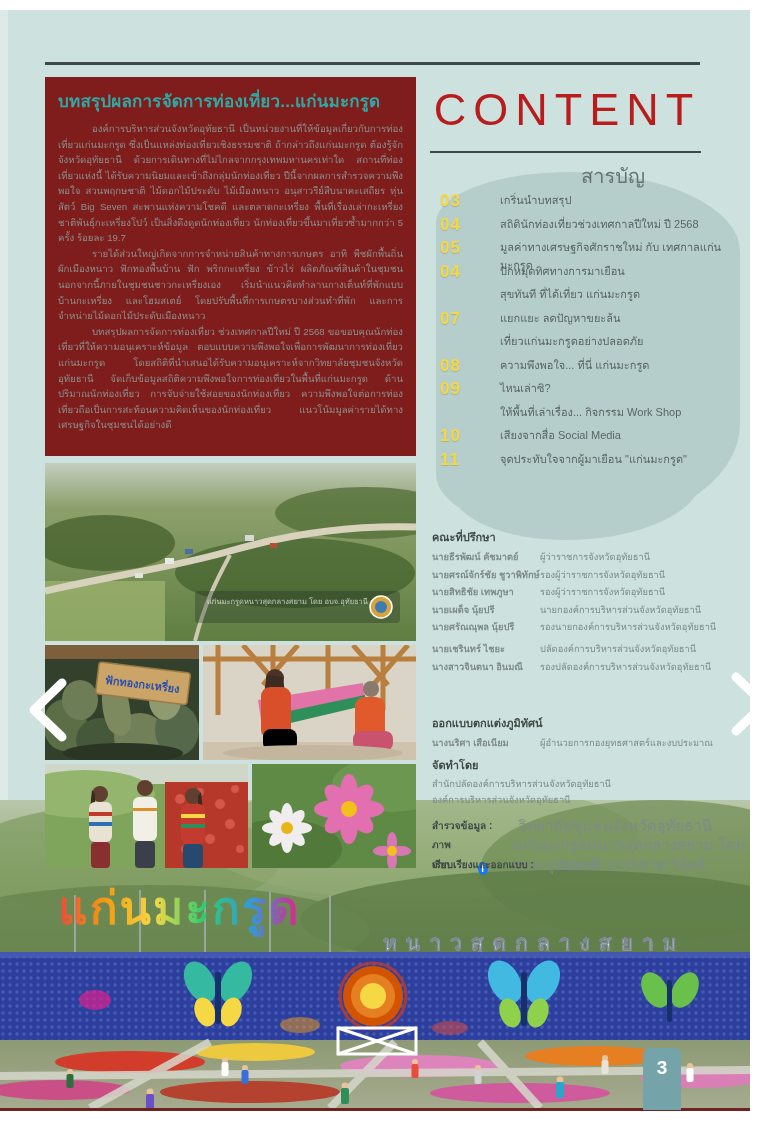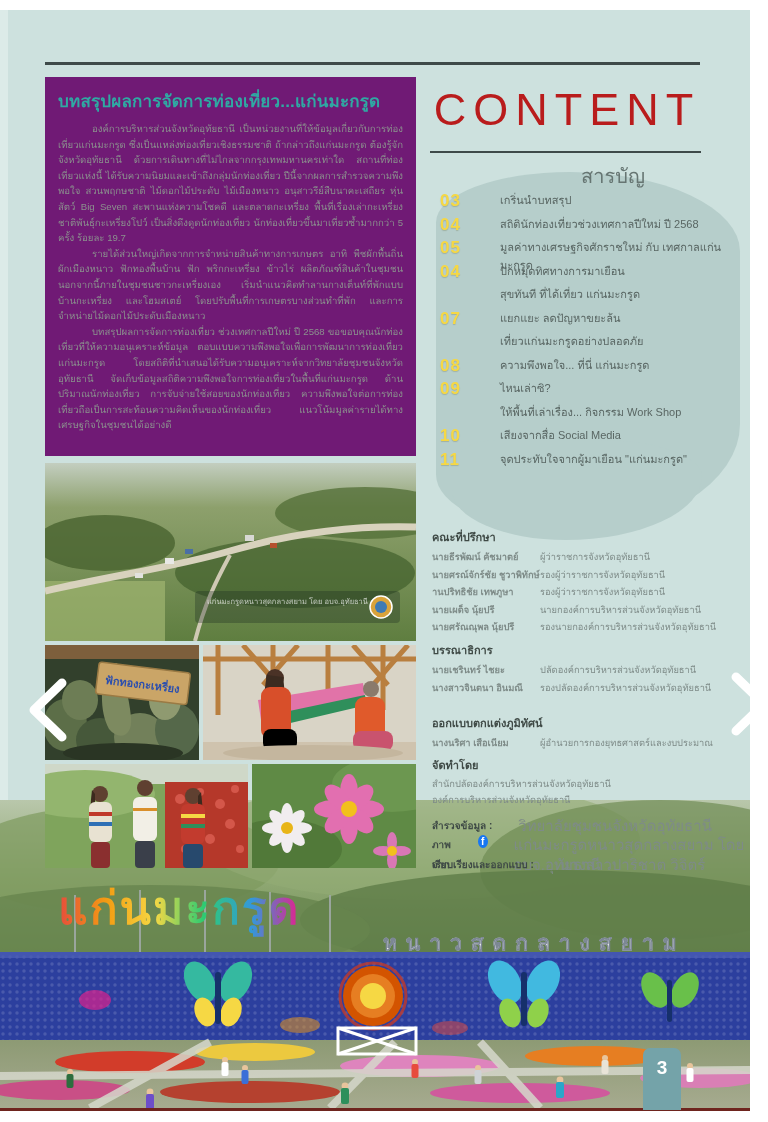--- a/index.html
+++ b/index.html
@@ -7,21 +7,21 @@
   body { font-family:"Liberation Sans","DejaVu Sans",sans-serif; }
   .stage { position:relative; width:768px; height:1122px; overflow:hidden; background:#ffffff; }
 
   .page-bg   { position:absolute; left:8px; top:10px; width:742px; height:1100px; background:#cde1de; }
   .left-strip{ position:absolute; left:0; top:10px; width:8px; height:1100px; background:#dcebe8; }
 
   .top-rule  { position:absolute; left:45px; top:62px; width:655px; height:3px; background:#3e4a49; }
 
   
   .article-panel { position:absolute; left:45px; top:77px; width:371px; height:379px;
-                   background:#701a75; padding:10px 13px 8px 13px; z-index:3; }
+                   background:#7f1d1d; padding:10px 13px 8px 13px; z-index:3; }
   .article-title { font-size:17px; font-weight:600; color:#2fa9a3; letter-spacing:.2px; margin-bottom:7px; }
   .article-para  { font-size:9.6px; line-height:15.6px; color:#8b918e; text-align:justify; text-indent:34px; }
 
   
   .content-title { position:absolute; left:433px; top:84px; width:268px; text-align:center;
                    font-size:45px; font-weight:200; letter-spacing:7px; color:#b91c1c; z-index:3; }
   .content-underline { position:absolute; left:430px; top:151px; width:271px; height:2px; background:#3e4a49; z-index:3; }
   .toc-th-title { position:absolute; left:470px; top:160px; width:175px; text-align:right;
                   font-size:20px; color:#667572; z-index:3; }
 
@@ -36,21 +36,21 @@
               letter-spacing:1px; text-shadow:0 1px 1px rgba(90,90,40,.25); }
   .toc-text { font-size:11px; color:#596663; }
 
   
   .credits { position:absolute; left:432px; top:0; width:320px; z-index:4; }
   .credit-sec  { position:absolute; left:0; width:320px; }
   .credit-head { font-size:11px; font-weight:bold; color:#3f4a46; margin-bottom:3px; }
   .credit-row  { display:flex; font-size:9.3px; color:#7e8b88; line-height:17.6px; }
   .credit-name { width:108px; flex-shrink:0;font-weight:bold; }
   .credit-line { font-size:9.3px; color:#7e8b88; line-height:15.5px; }
-  .credit-inline { display:flex; align-items:flex-start; font-size:10px; line-height:20px; }
+  .credit-inline { display:flex; align-items:flex-end; font-size:10px; line-height:20px; }
   .credit-inline .lbl { font-weight:bold; color:#3f4a46; margin-right:5px; }
   .credit-inline .val { color:#7e8b88; font-size:15px;margin-left:21px; }
   .fb-icon { display:inline-flex; align-items:center; justify-content:center; width:13px; height:13px;
              border-radius:50%; background:#1877f2; color:#fff; font-size:10px; font-weight:bold;
              margin:0 5px 0 14px; line-height:13px; }
 
   
   .photo { position:absolute; overflow:hidden; z-index:2; }
   .photo svg { display:block; }
 
@@ -290,35 +290,34 @@
       <div class="credit-head">คณะที่ปรึกษา</div>
       <div class="credit-row">
           <span class="credit-name">นายธีรพัฒน์  คัชมาตย์</span>
           <span>ผู้ว่าราชการจังหวัดอุทัยธานี</span>
         </div>
       <div class="credit-row">
           <span class="credit-name">นายศรณ์จักร์ชัย ชูวาพิทักษ์</span>
           <span>รองผู้ว่าราชการจังหวัดอุทัยธานี</span>
         </div>
       <div class="credit-row">
-          <span class="credit-name">านปริทธิชัย  เทพภูษา</span>
+          <span class="credit-name">นายสิทธิชัย  เทพภูษา</span>
           <span>รองผู้ว่าราชการจังหวัดอุทัยธานี</span>
         </div>
       <div class="credit-row">
           <span class="credit-name">นายเผด็จ  นุ้ยปรี</span>
           <span>นายกองค์การบริหารส่วนจังหวัดอุทัยธานี</span>
         </div>
       <div class="credit-row">
           <span class="credit-name">นายศรัณณุพล  นุ้ยปรี</span>
           <span>รองนายกองค์การบริหารส่วนจังหวัดอุทัยธานี</span>
         </div>
     </div>
 
     <div class="credit-sec" style="top:641px">
-      <div class="credit-head">บรรณาธิการ</div>
       <div class="credit-row">
           <span class="credit-name">นายเชรินทร์  ไชยะ</span>
           <span>ปลัดองค์การบริหารส่วนจังหวัดอุทัยธานี</span>
         </div>
       <div class="credit-row">
           <span class="credit-name">นางสาวจินตนา  อินมณี</span>
           <span>รองปลัดองค์การบริหารส่วนจังหวัดอุทัยธานี</span>
         </div>
     </div>
 

